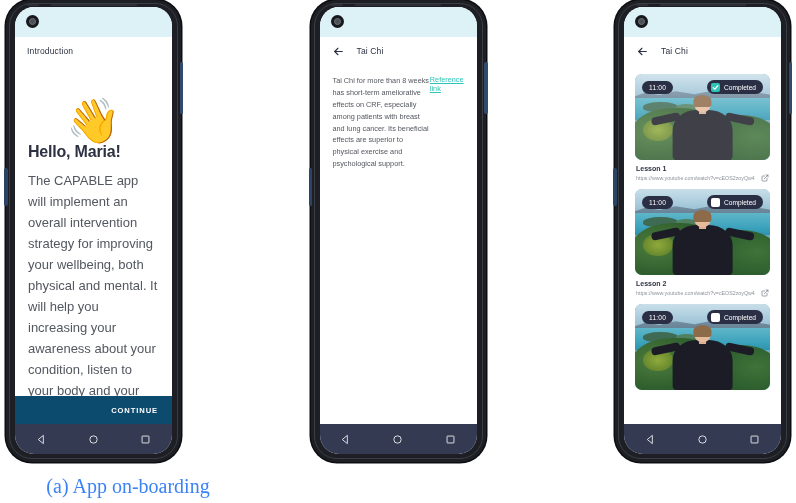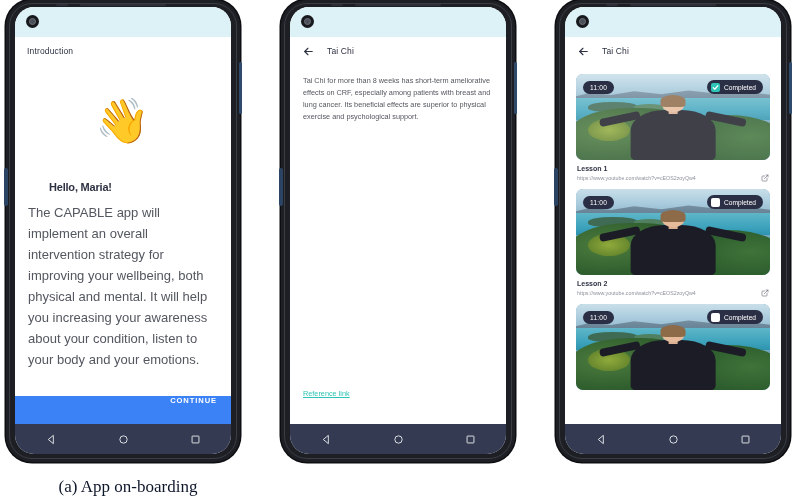--- a/index.html
+++ b/index.html
@@ -10,21 +10,21 @@
   }
   .figure-row{
     position:absolute;left:0;top:0;width:796px;height:470px;
     display:flex;justify-content:space-between;align-items:flex-start;
     padding:0 6px;box-sizing:border-box;
   }
   .fig-col{display:flex;flex-direction:column;align-items:center;}
 
   
   .phone{
-    position:relative;width:234px;height:462px;
+    position:relative;width:175px;height:462px;
     box-sizing:border-box;
     border-radius:26px;
     background:#1d1f24;
     padding:7px 9px 8px 9px;
     box-shadow:0 0 0 1.5px #0d0e11;
   }
   .phone .inner-frame{
     position:absolute;inset:3px;border-radius:23px;
     border:1.5px solid #3a3d44;pointer-events:none;
   }
@@ -78,40 +78,40 @@
   .body{flex:1 1 auto;background:#ffffff;position:relative;overflow:hidden;}
 
   
   .a-body{display:flex;flex-direction:column;padding:0 13px;box-sizing:border-box;}
   .emoji-wrap{
     flex:0 0 auto;margin-top:34px;display:flex;justify-content:center;
   }
   .emoji{font-size:44px;line-height:1;}
   .a-spacer{flex:1 1 auto;}
   .greet{
-    font-size:11px;font-weight:bold;color:#2d3142;
-    letter-spacing:-0.2px;margin-bottom:9px;margin-left:21px;
+    font-size:16px;font-weight:bold;color:#2d3142;
+    letter-spacing:-0.2px;margin-bottom:9px;
   }
   .a-para{
     font-size:13px;line-height:1.62;color:#53575f;margin-bottom:26px;
   }
 
   
-  .b-body{display:flex;flex-direction:column;padding:10px 13px 0 13px;box-sizing:border-box;}
+  .b-body{display:flex;flex-direction:row;padding:10px 13px 0 13px;box-sizing:border-box;}
   .b-para{font-size:7.3px;line-height:1.63;color:#53575f;}
   .b-spacer{flex:1 1 auto;}
   .ref-link{
     font-size:7.3px;color:#2ec4b6;text-decoration:underline;
     margin-bottom:26px;align-self:flex-start;
   }
 
   
   .cta{
-    flex:0 0 auto;height:28px;background:#3b82f6;
-    display:flex;justify-content:flex-end;
+    flex:0 0 auto;height:28px;background:#0c4a6e;
+    display:flex;align-items:center;justify-content:flex-end;
     padding-right:14px;box-sizing:border-box;
   }
   .cta span{
     color:#ffffff;font-size:7.6px;font-weight:bold;letter-spacing:0.9px;
   }
 
   
   .navbar{
     flex:0 0 auto;height:30px;background:#333a52;
     display:flex;align-items:center;justify-content:space-around;
@@ -223,21 +223,21 @@
   .ext-icon svg{display:block;width:8px;height:8px;}
 
   
   .caption-row{
     position:absolute;left:0;bottom:0;width:796px;height:33px;
     display:flex;justify-content:space-between;align-items:center;
     padding:0 2px;box-sizing:border-box;
   }
   .caption{
     font-family:"Liberation Serif", serif;
-    font-size:17px;color:#0f172a;text-align:center;
+    font-size:20px;color:#3b82f6;text-align:center;
   }
   .cap-a{width:252px;}
   .cap-b{width:280px;}
   .cap-c{width:256px;}
 </style>
 </head>
 <body>
 
 <div class="figure-row">
 

